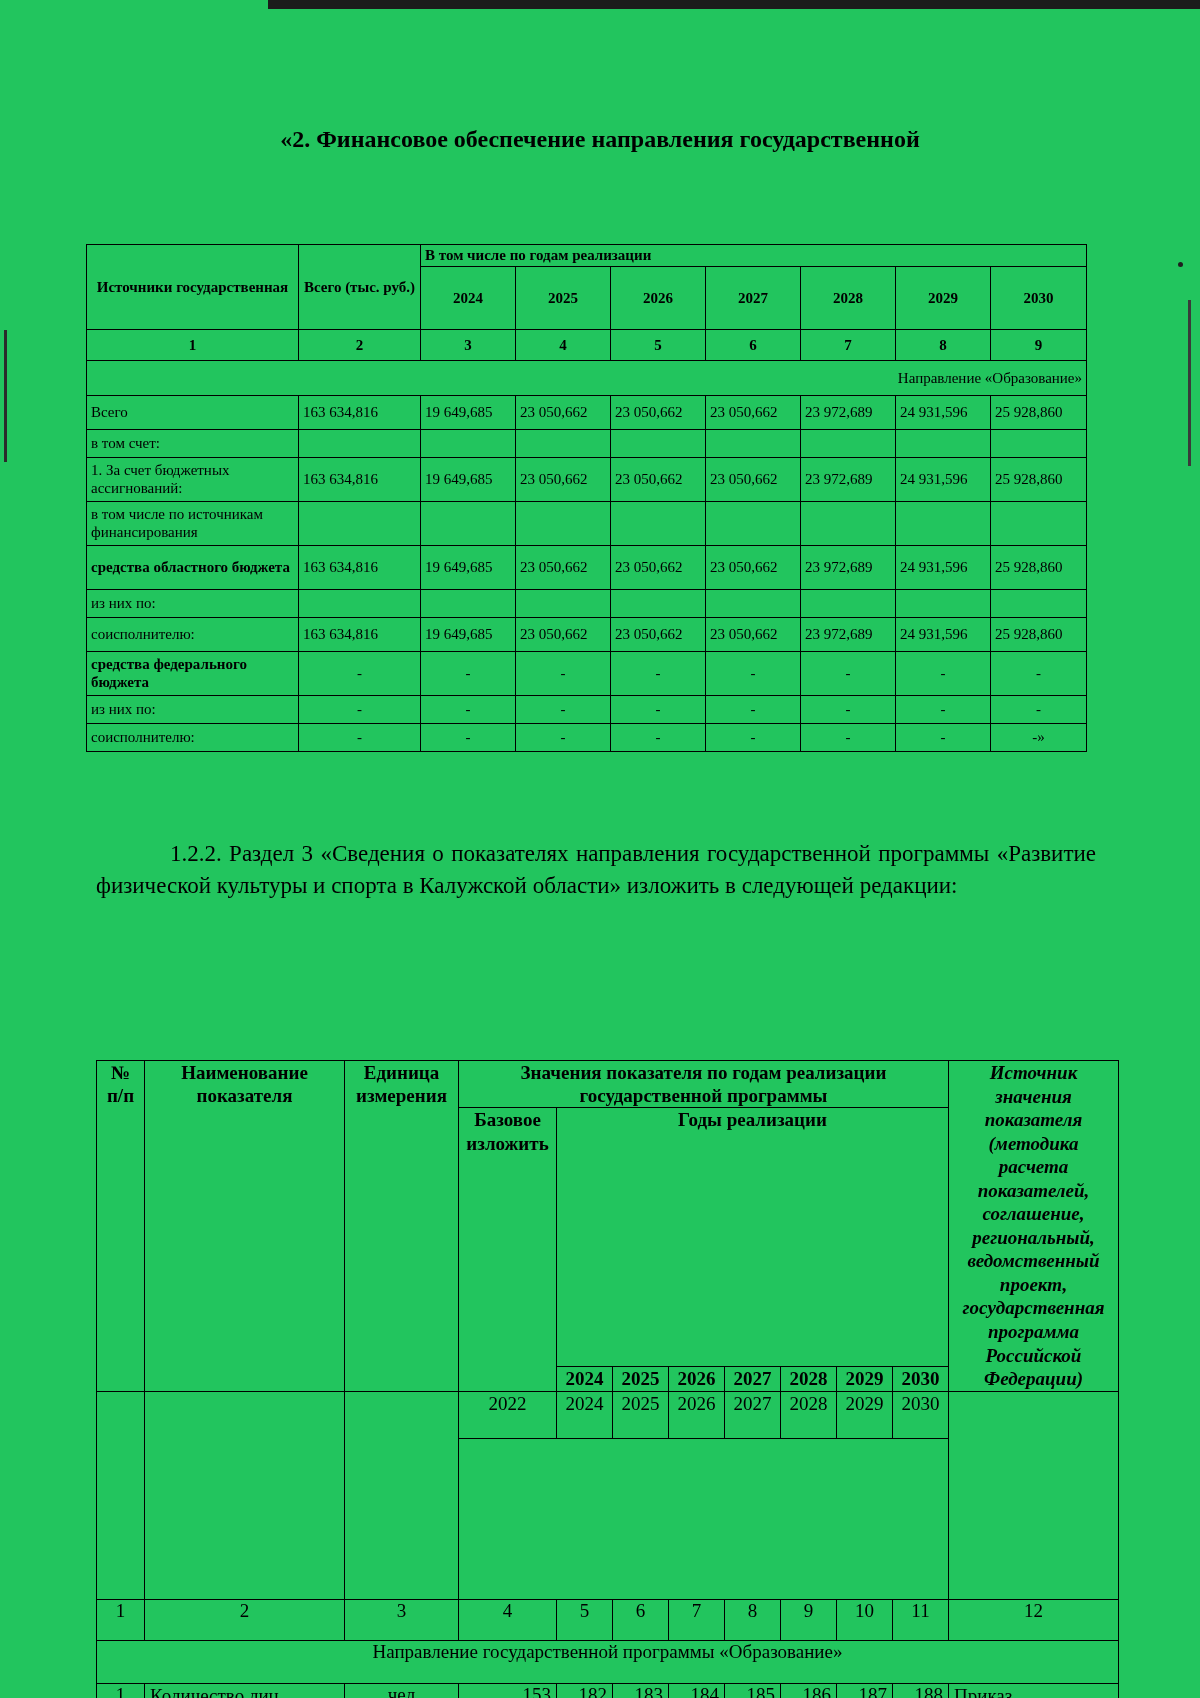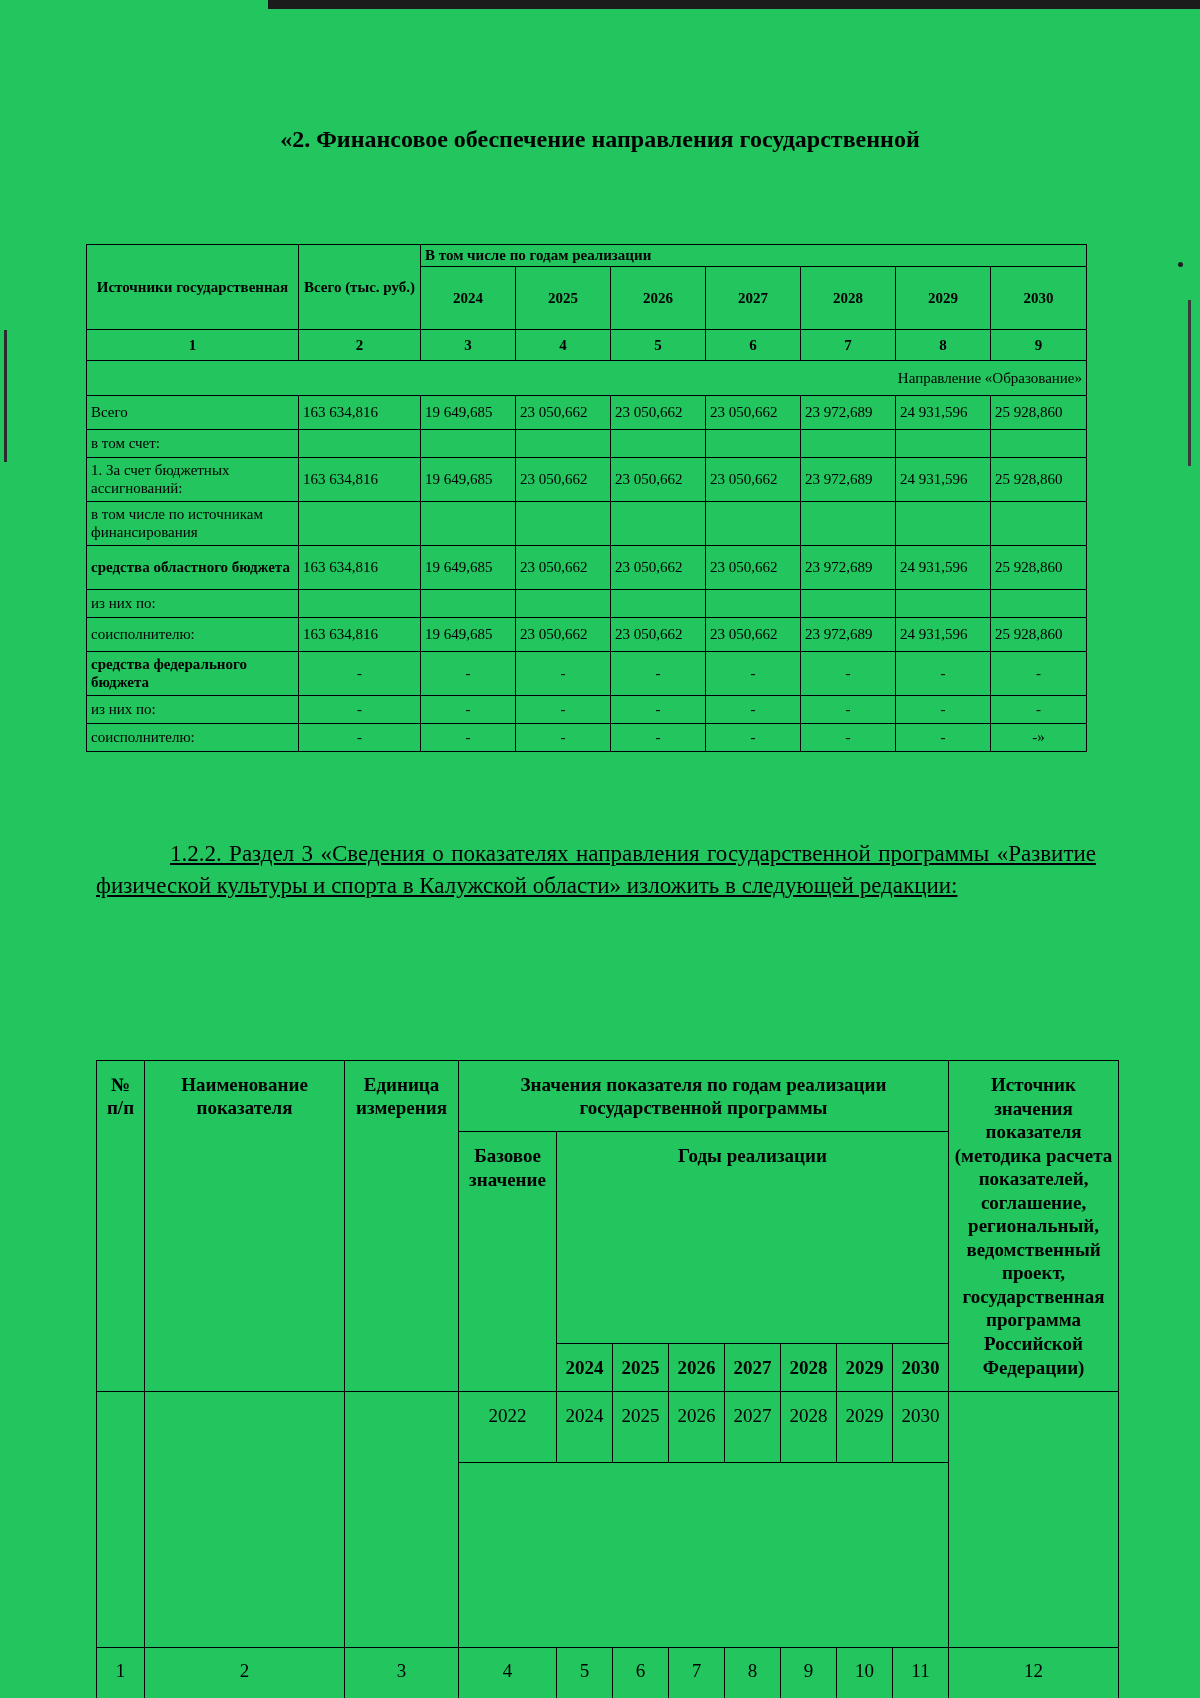--- a/index.html
+++ b/index.html
@@ -143,21 +143,20 @@
   .head-spacer { height: 58px; }
   
   .para-1 {
     position: absolute;
     left: 96px;
     top: 838px;
     width: 1000px;
     font-size: 23px;
     line-height: 1.38;
     text-align: justify;
-    text-decoration: underline;
   }
   .para-1 .indent {
     display: inline-block;
     width: 74px;
   }
   .title-block-2 {
     position: absolute;
     left: 160px;
     top: 950px;
     width: 890px;
@@ -169,36 +168,37 @@
     top: 1060px;
     width: 962px;
   }
   table.grid2 {
     border-collapse: collapse;
     width: 100%;
     table-layout: fixed;
   }
   table.grid2 th, table.grid2 td {
     border: 1px solid #000000;
-    padding: 12px 5px;
+    padding: 0 5px;
     font-size: 19px;
     vertical-align: top;
   }
   .ind-head {
     text-align: center;
     font-size: 19px;
     line-height: 1.22;
     vertical-align: middle;
   }
   .ind-source-head {
     text-align: center;
     font-size: 19px;
     line-height: 1.24;
     vertical-align: top;
     padding-top: 6px;
+    font-style: italic;
   }
   .ind-numrow td {
     text-align: center;
     font-size: 20px;
     height: 40px;
     vertical-align: middle;
   }
   .ind-section td {
     text-align: center;
     font-size: 20px;
@@ -427,21 +427,21 @@
       </colgroup>
       <thead>
         <tr>
           <th rowspan="3" class="ind-head">№ п/п</th>
           <th rowspan="3" class="ind-head">Наименование показателя</th>
           <th rowspan="3" class="ind-head">Единица измерения</th>
           <th colspan="8" class="ind-head">Значения показателя по годам реализации государственной программы</th>
           <th rowspan="3" class="ind-source-head">Источник значения показателя (методика расчета показателей, соглашение, региональный, ведомственный проект, государственная программа Российской Федерации)</th>
         </tr>
         <tr>
-          <th rowspan="2" class="ind-head">Базовое значение</th>
+          <th rowspan="2" class="ind-head">Базовое изложить</th>
           <th colspan="7" class="ind-head">Годы реализации</th>
         </tr>
         <tr>
           <th class="ind-head">2024</th>
           <th class="ind-head">2025</th>
           <th class="ind-head">2026</th>
           <th class="ind-head">2027</th>
           <th class="ind-head">2028</th>
           <th class="ind-head">2029</th>
           <th class="ind-head">2030</th>

